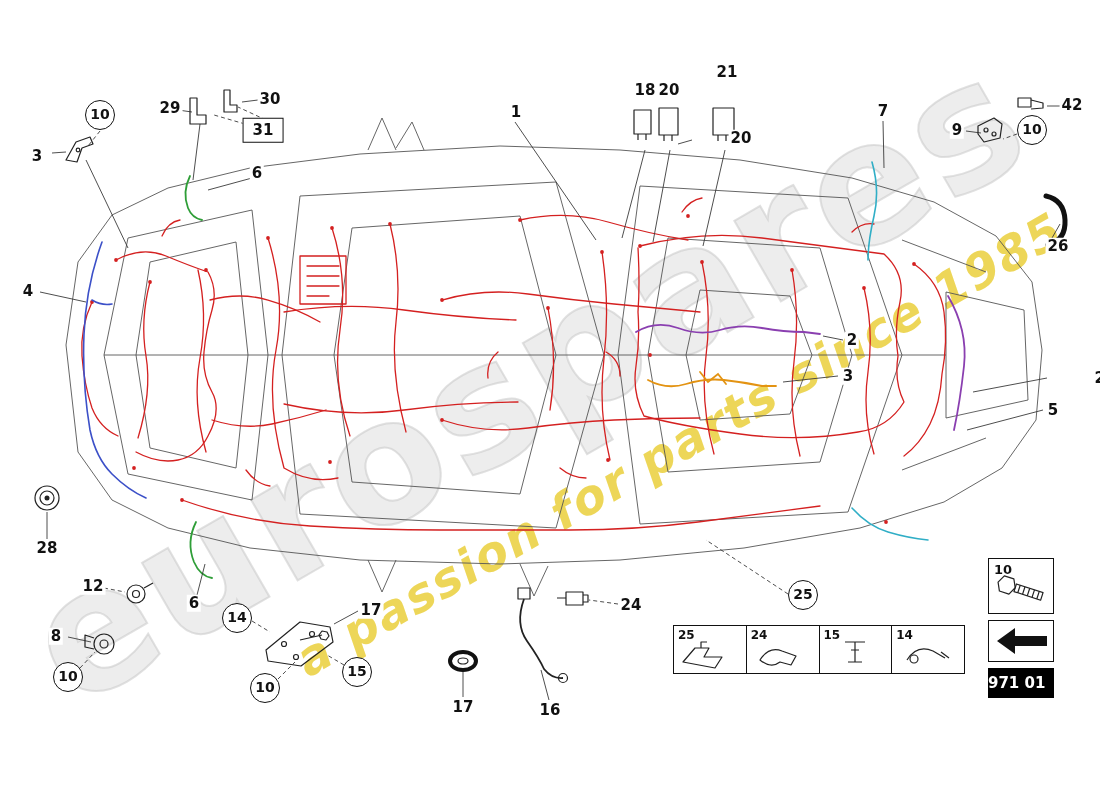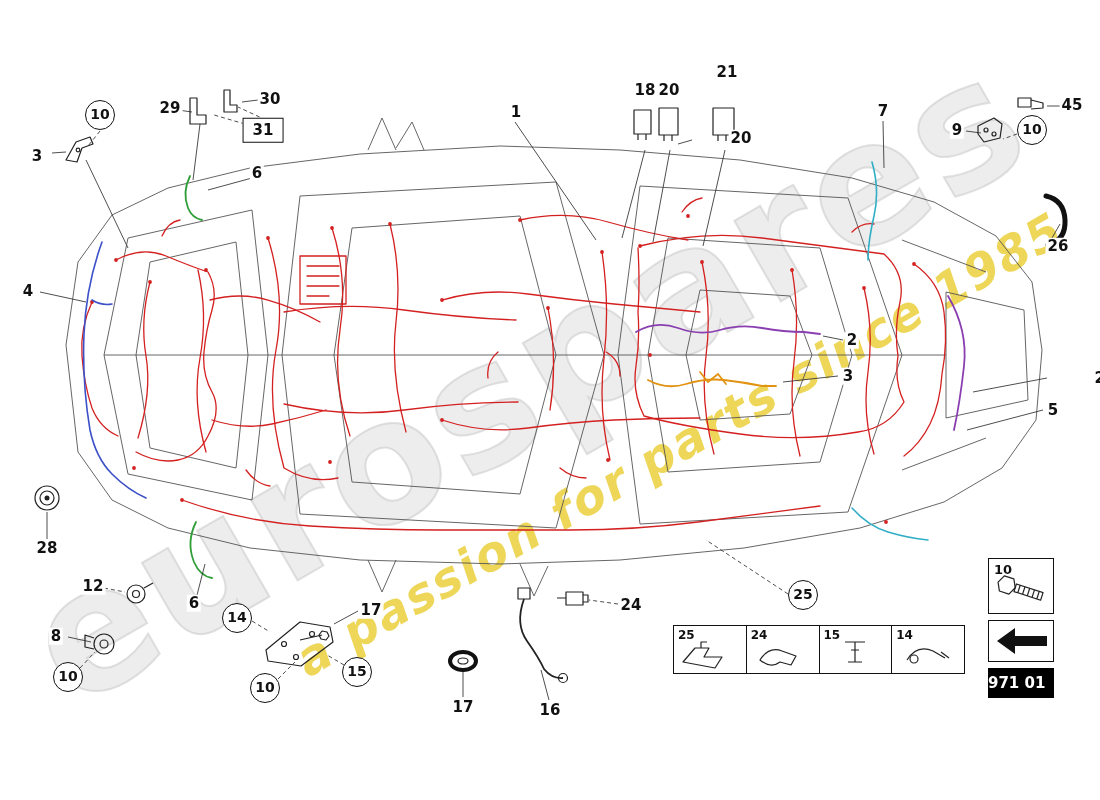--- a/index.html
+++ b/index.html
@@ -254,21 +254,21 @@
   <span class="callout" style="left:741px;top:138px">20</span>
   <span class="callout" style="left:727px;top:72px">21</span>
   <span class="callout" style="left:631px;top:605px">24</span>
   <span class="callout circle" style="left:803px;top:595px">25</span>
   <span class="callout" style="left:1058px;top:246px">26</span>
   <span class="callout" style="left:1105px;top:378px">27</span>
   <span class="callout" style="left:47px;top:548px">28</span>
   <span class="callout" style="left:170px;top:108px">29</span>
   <span class="callout" style="left:270px;top:99px">30</span>
   <span class="callout box" style="left:263px;top:130px">31</span>
-  <span class="callout" style="left:1072px;top:105px">45</span>
+  <span class="callout" style="left:1072px;top:105px">42</span>
 
   <div class="legend">
     <div class="cell">
       <span class="num">25</span>
       <svg width="60" height="34">
         <path class="ic" d="M4,26 l12,-14 h14 l-5,9 h18 l-7,11 z M22,12 v-6 h6"></path>
       </svg>
     </div>
     <div class="cell">
       <span class="num">24</span>

